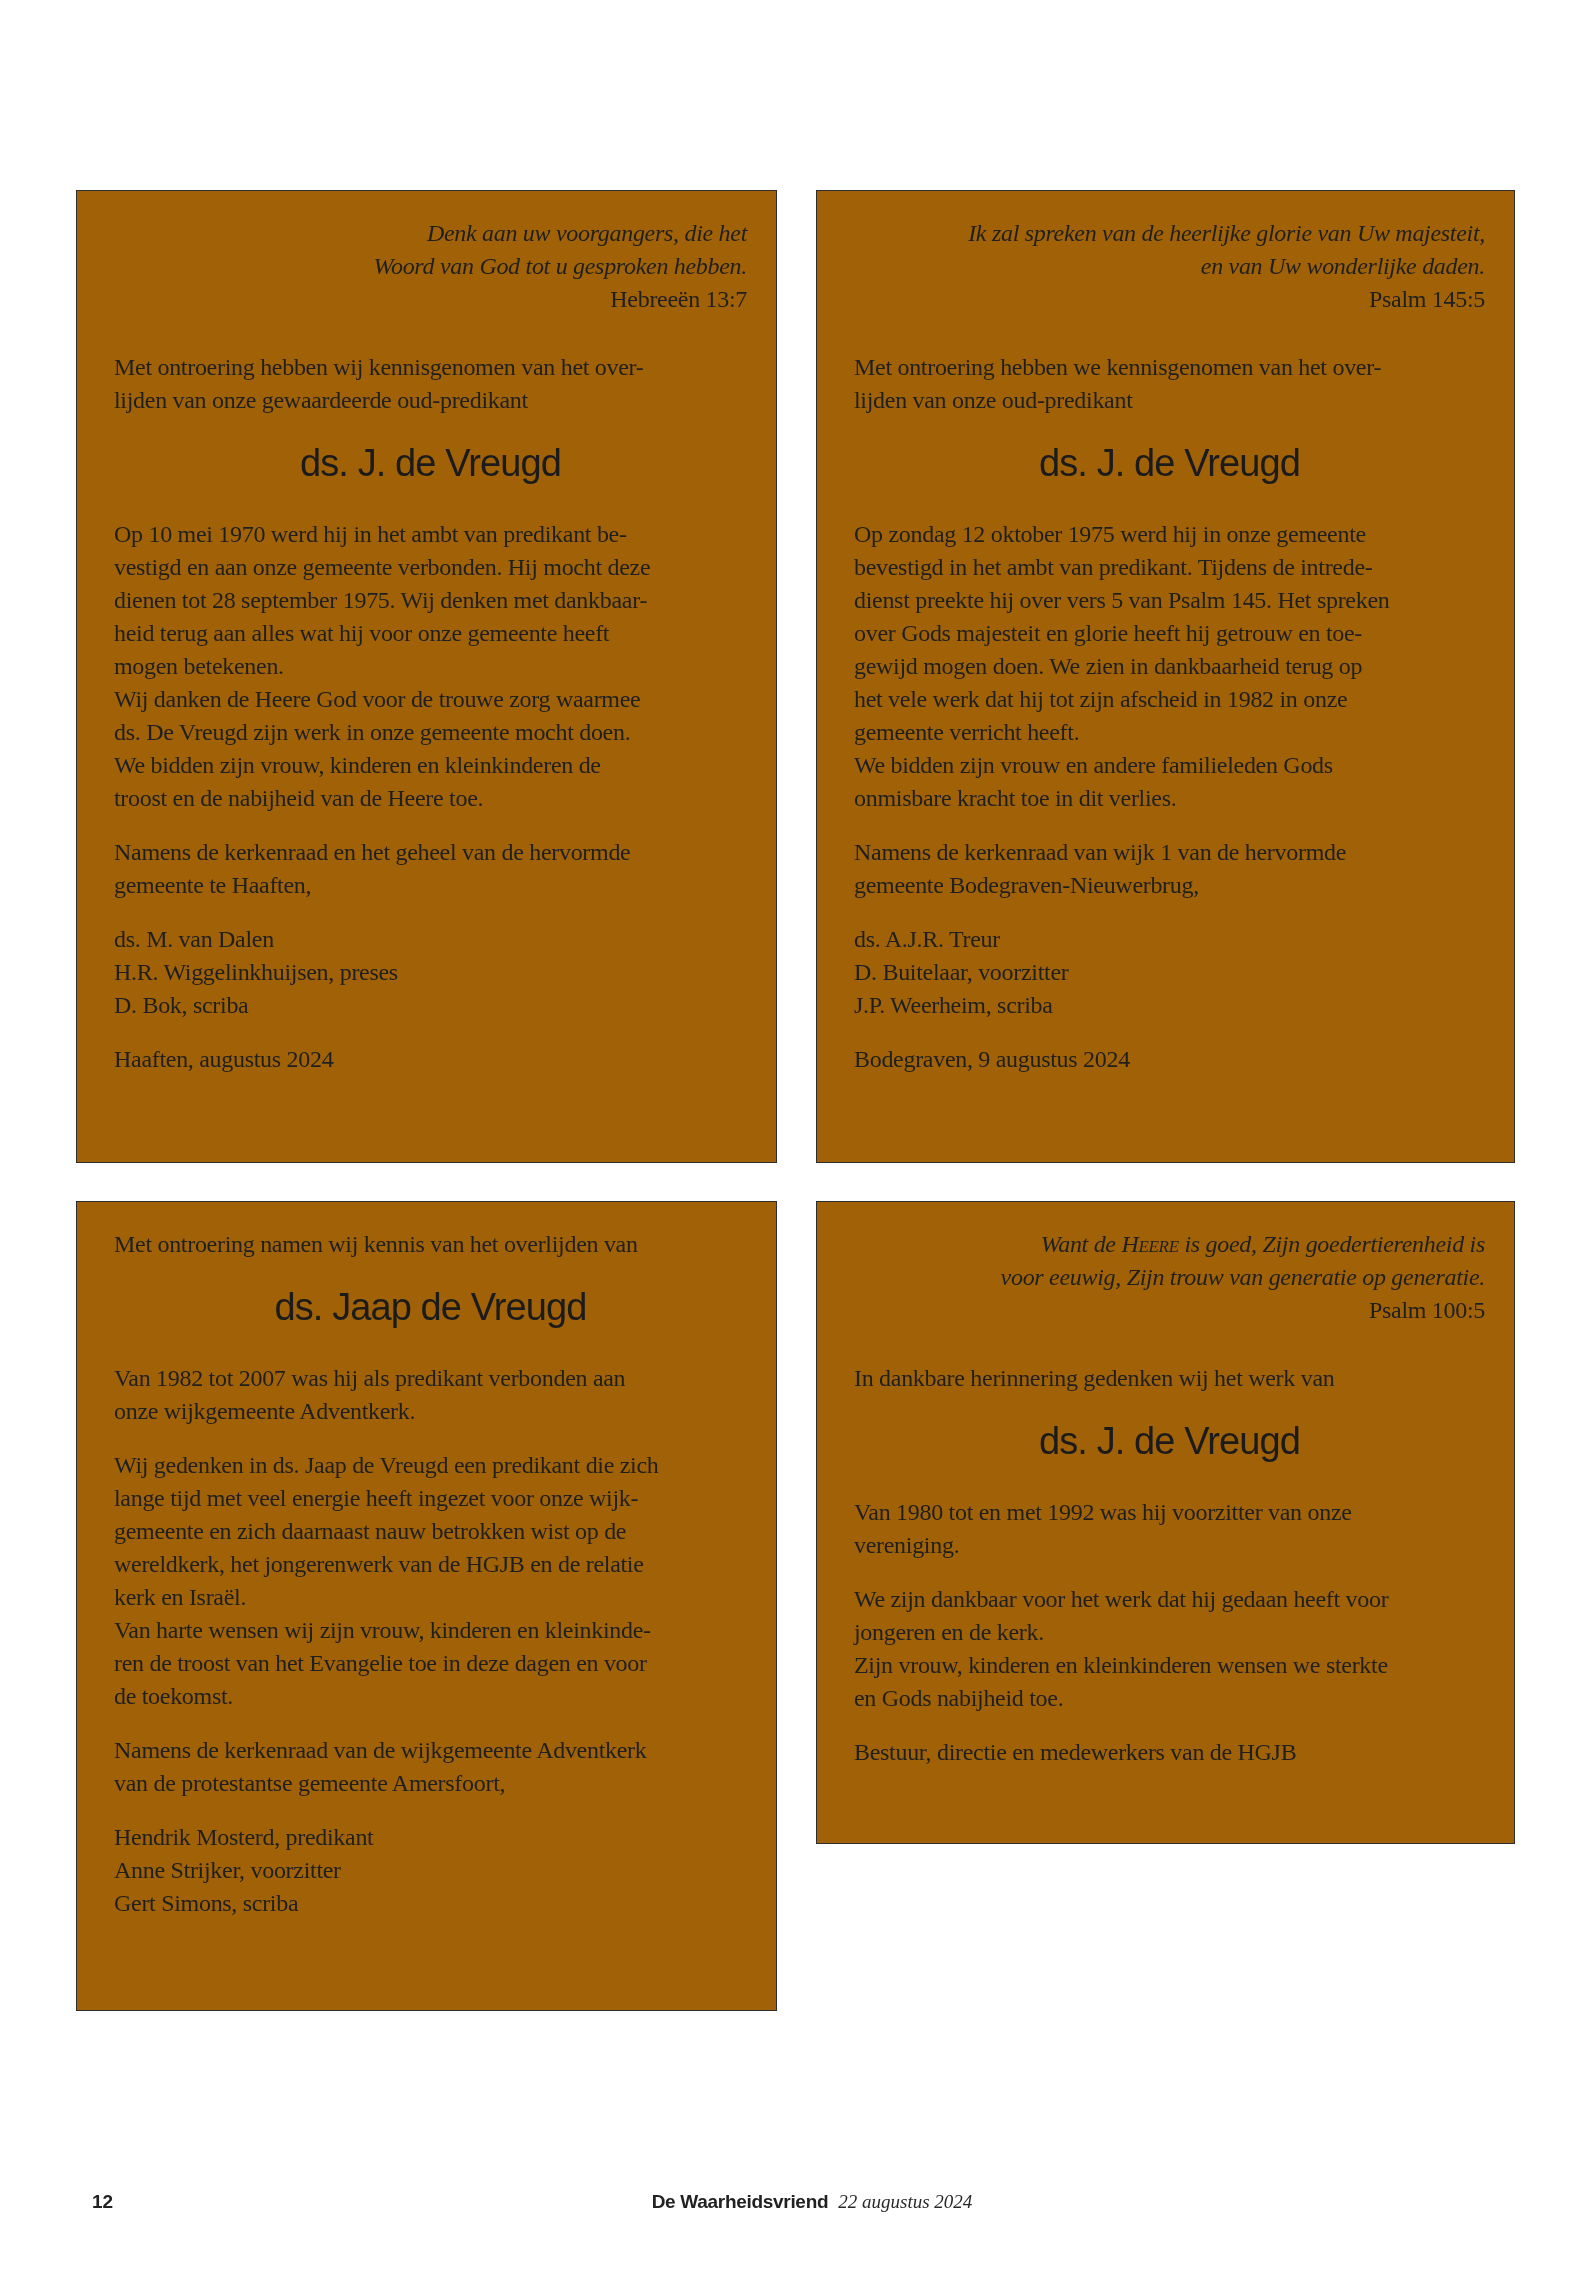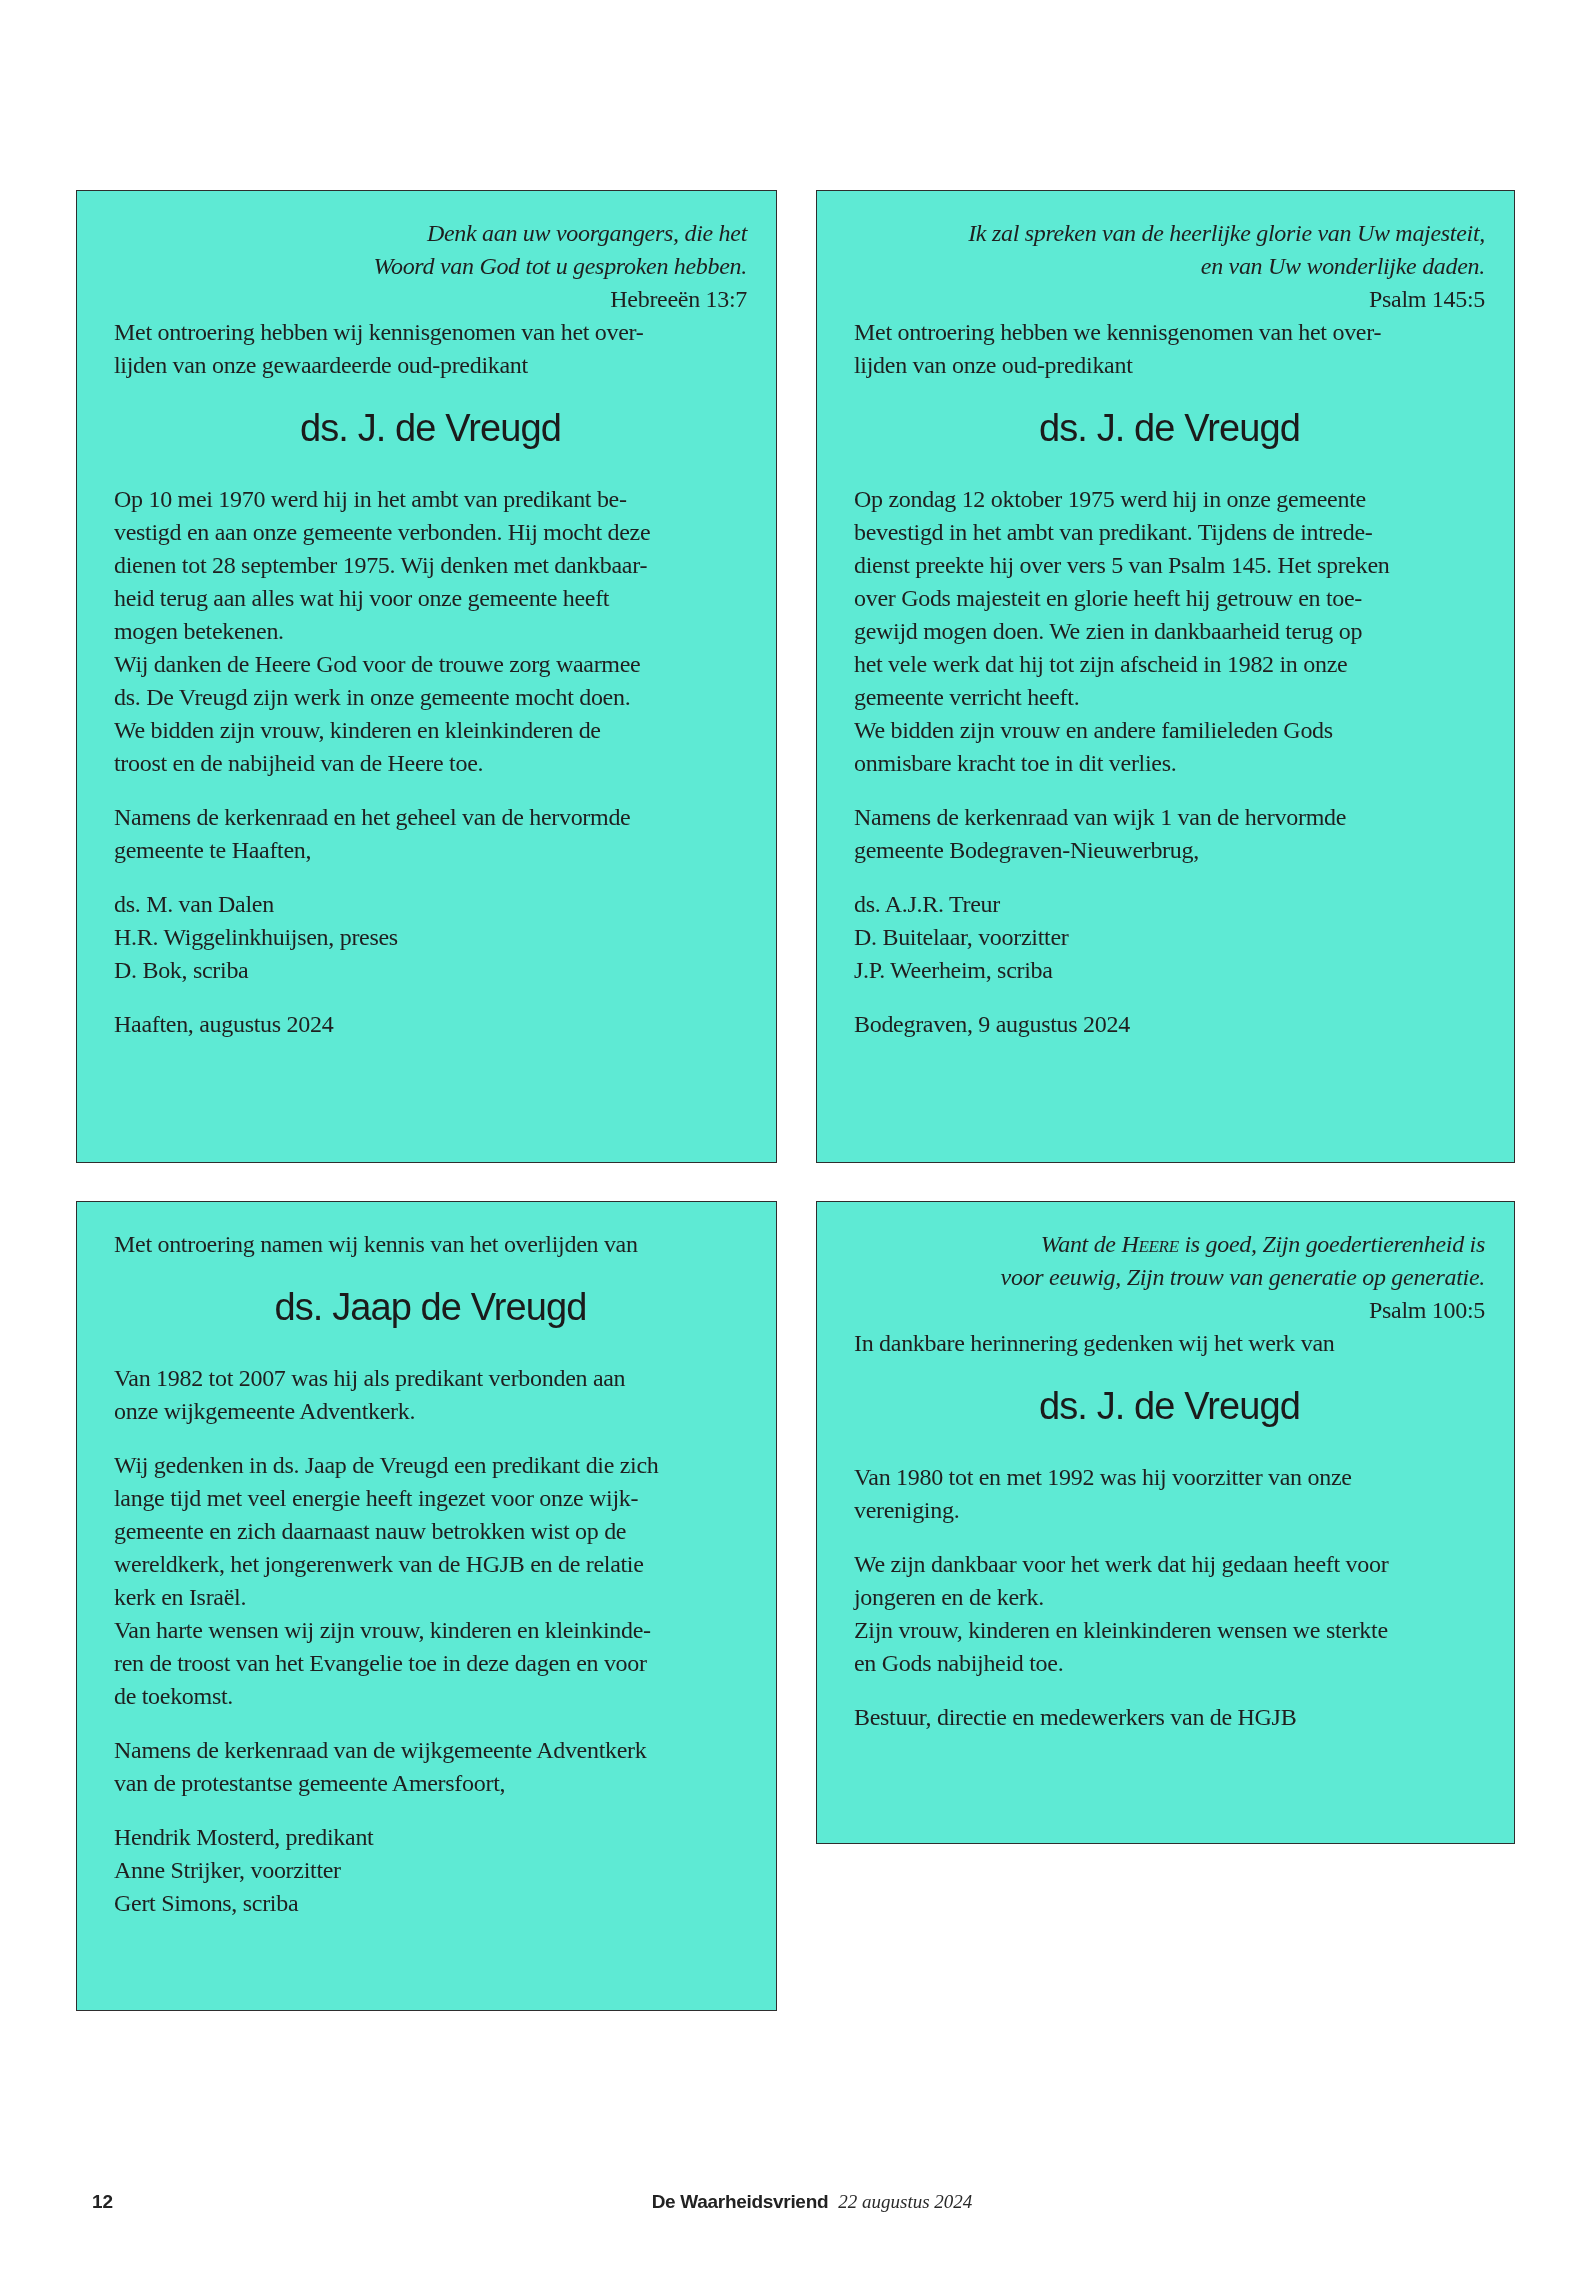--- a/index.html
+++ b/index.html
@@ -1,34 +1,34 @@
 <!DOCTYPE html>
 <html style="font-size:14px"><head>
 <meta charset="utf-8">
 <style>
   html,body{margin:0;padding:0;}
   body{
     width:1592px;height:2295px;position:relative;background:#ffffff;
     font-family:"Liberation Serif", serif;color:#1f1f1f;overflow:hidden;
   }
   .notice{
-    position:absolute;box-sizing:border-box;background:#5eead4;
+    position:absolute;box-sizing:border-box;background:#a16207;
     border:1.7px solid #2e2e2e;overflow:hidden;
     padding:26px 29px 8px 37px;
     font-size:24px;line-height:33px;letter-spacing:-0.3px;
   }
   #notice-1{left:76px;top:190px;width:701px;height:973px;}
   #notice-2{left:816px;top:190px;width:699px;height:973px;}
   #notice-3{left:76px;top:1201px;width:701px;height:810px;}
   #notice-4{left:816px;top:1201px;width:699px;height:643px;}
   .quote{font-style:italic;text-align:right;white-space:pre;}
   .ref{text-align:right;white-space:pre;}
   .block{white-space:pre;}
   .gap38{margin-top:21px;}
-  .gap40{}
+  .gap40{margin-top:35px;}
   .title{
     font-family:"Liberation Sans", sans-serif;font-weight:400;
     font-size:38px;line-height:48px;letter-spacing:-0.9px;
     text-align:center;margin:22.4px 0 31px 0;white-space:pre;color:#1b1b1b;
   }
   .sc{font-variant:small-caps;}
   .footer{
     position:absolute;left:16px;top:2190px;width:1592px;height:35px;
     font-size:19px;line-height:24px;
   }

